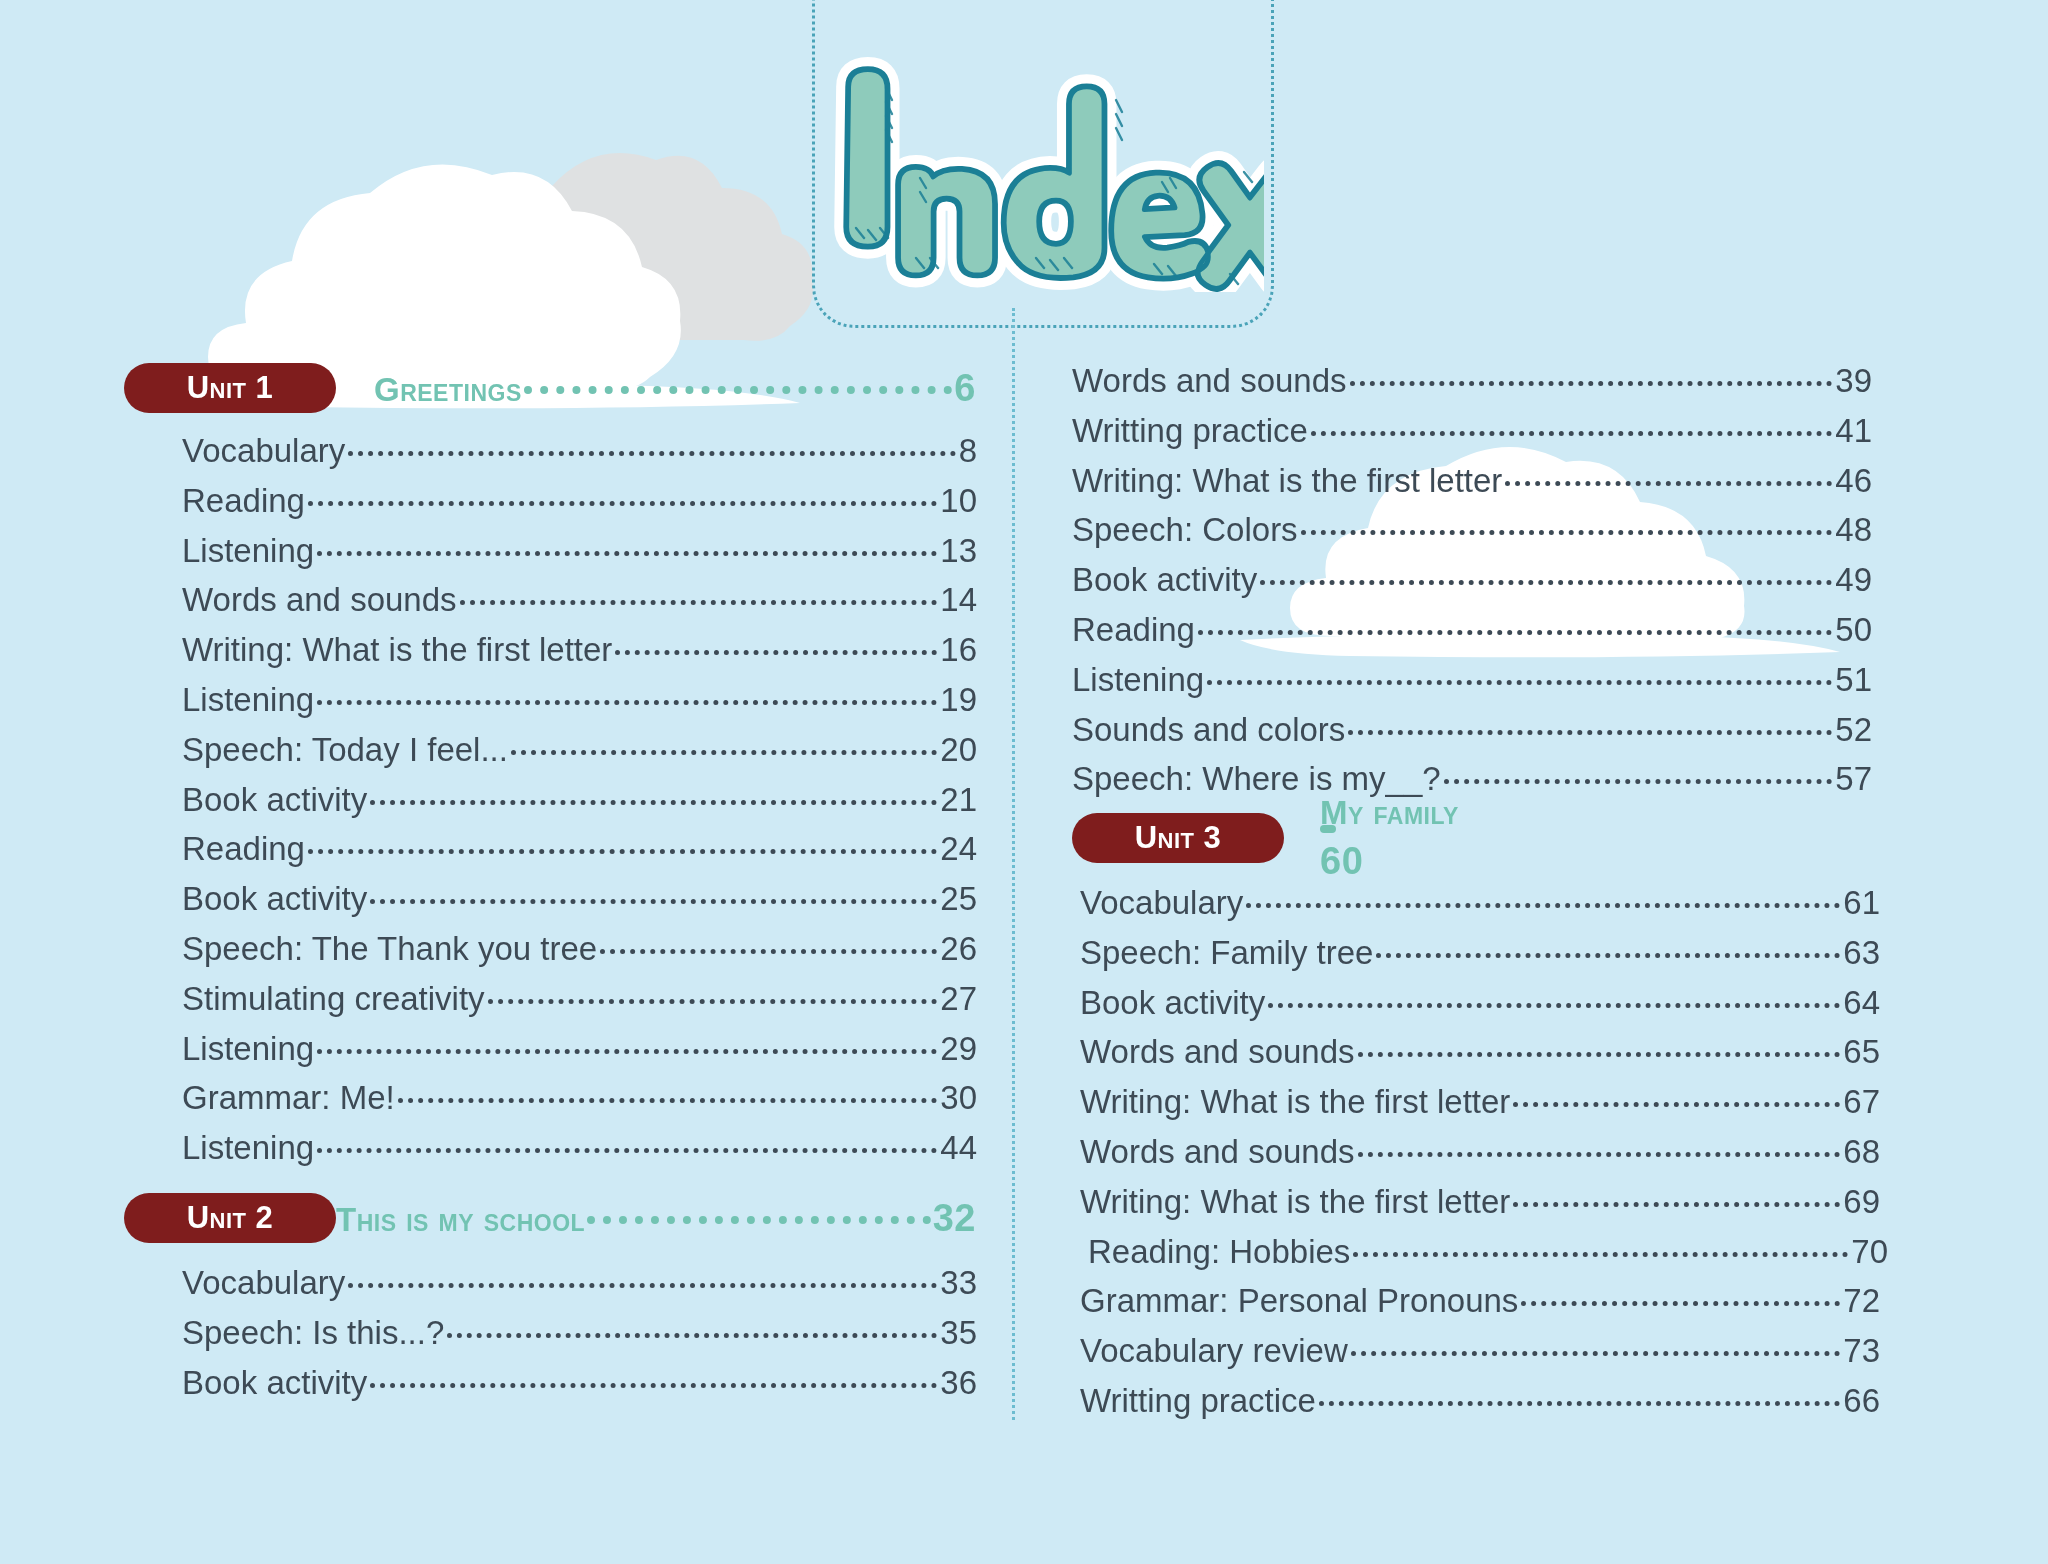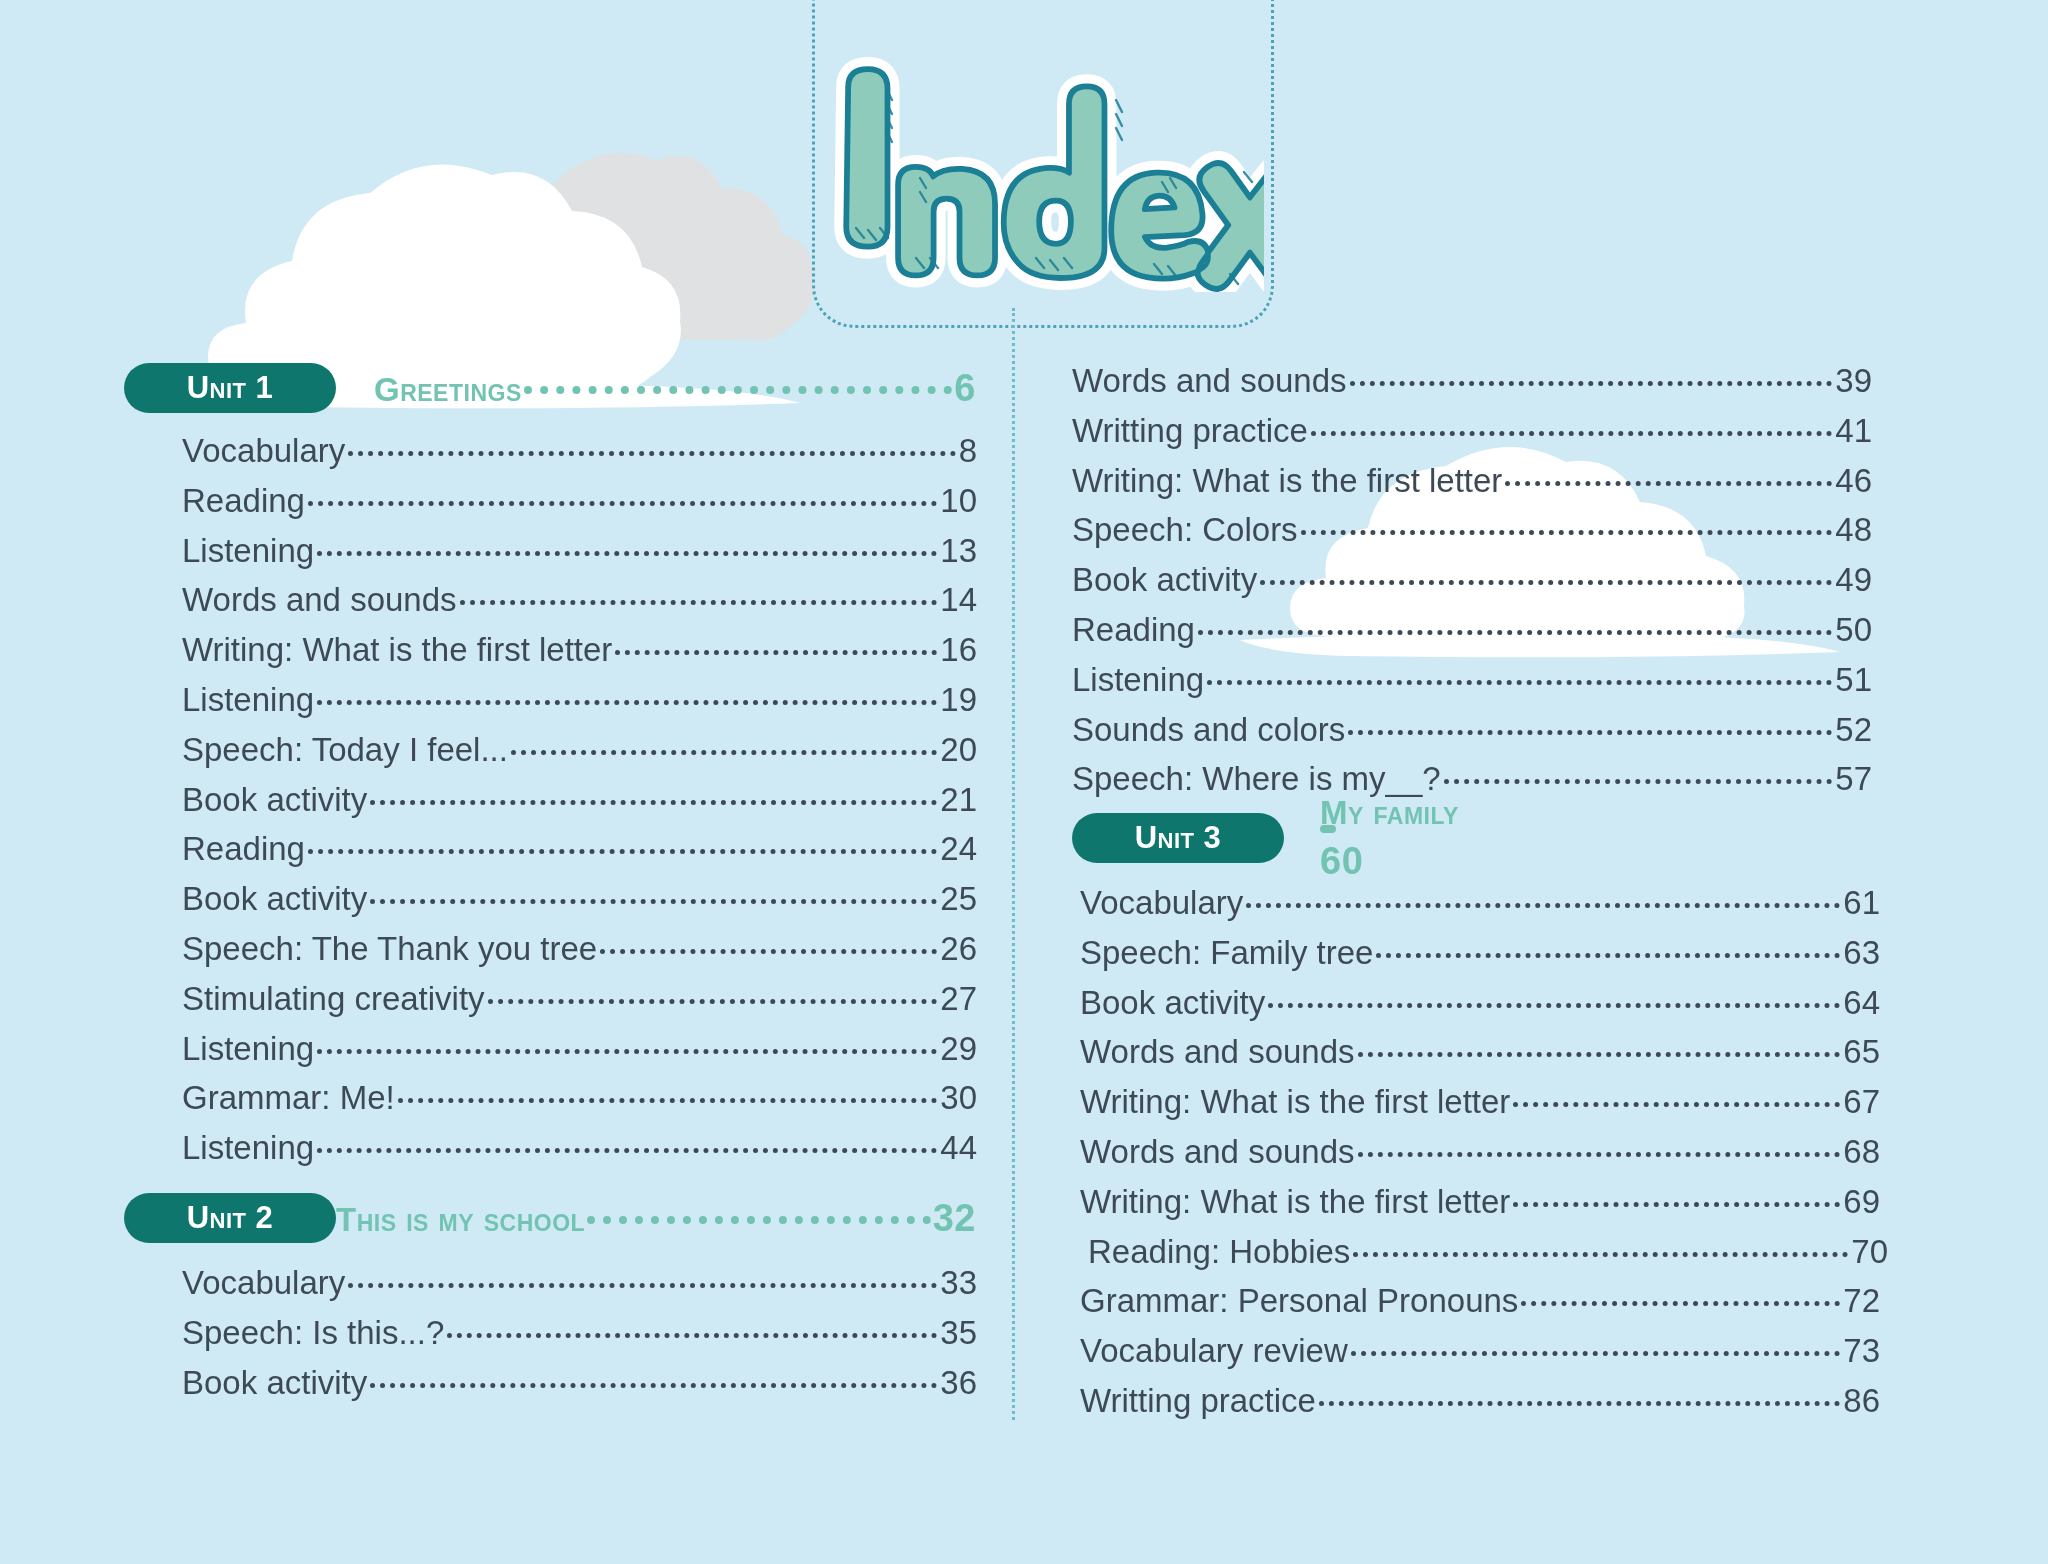--- a/index.html
+++ b/index.html
@@ -36,21 +36,21 @@
   
   .col{position:absolute;top:0;}
   #col-left{left:124px;width:868px;}
   #col-right{left:1072px;width:860px;}
 
   .unit-head{
     display:flex;align-items:center;position:absolute;
     height:52px;
   }
   .unit-badge{
-    background:#0f766e;color:#ffffff;
+    background:#7f1d1d;color:#ffffff;
     border-radius:30px;
     height:50px;min-width:212px;
     display:flex;align-items:center;justify-content:center;
     font-weight:bold;letter-spacing:.5px;
     font-variant:small-caps;
     font-size:31px;
     box-sizing:border-box;padding:0 20px;
   }
   .unit-title-row{
     display:flex;align-items:baseline;flex:1;
@@ -397,18 +397,18 @@
           <span class="e-page">72</span>
         </div>
         <div class="entry" style="top: 1332.2px; left: 8px; width: 800px;">
           <span class="e-name">Vocabulary review </span>
           <span class="e-dots"></span>
           <span class="e-page">73</span>
         </div>
         <div class="entry" style="top: 1382px; left: 8px; width: 800px;">
           <span class="e-name">Writting practice </span>
           <span class="e-dots"></span>
-          <span class="e-page">86</span>
+          <span class="e-page">66</span>
         </div>
       </div>
   </div>
 
 </div>
 
 </body></html>

